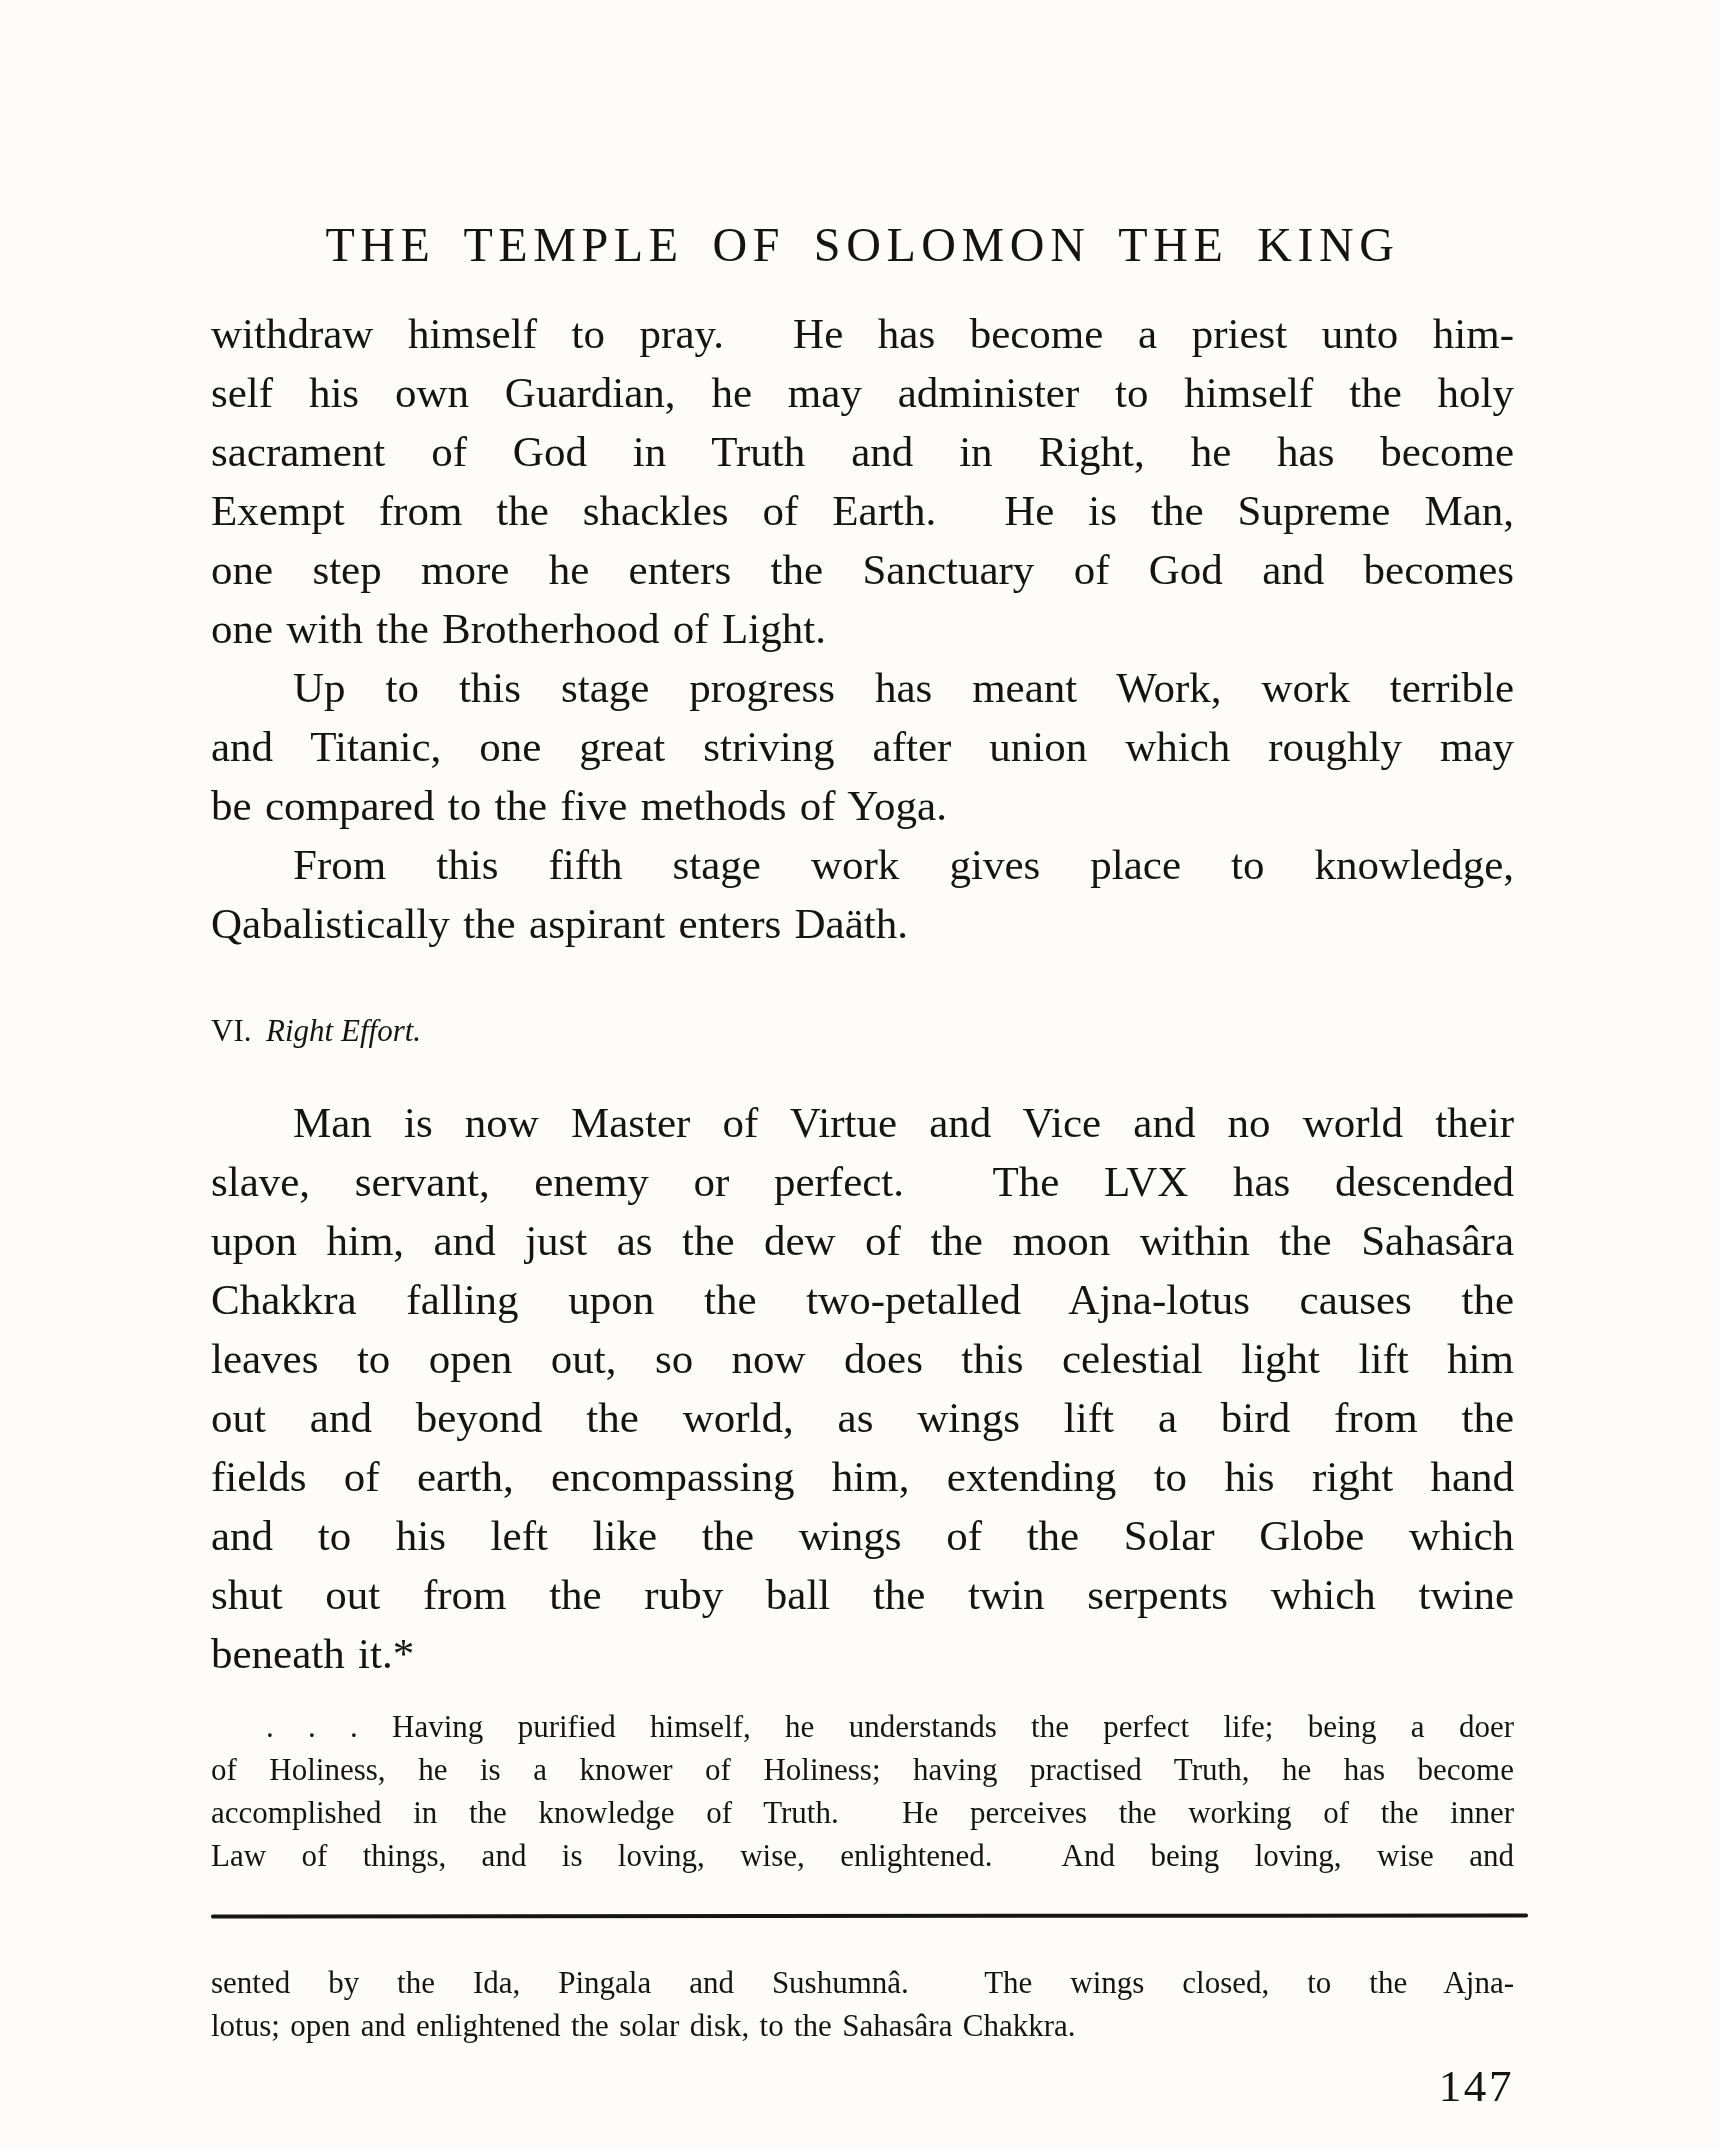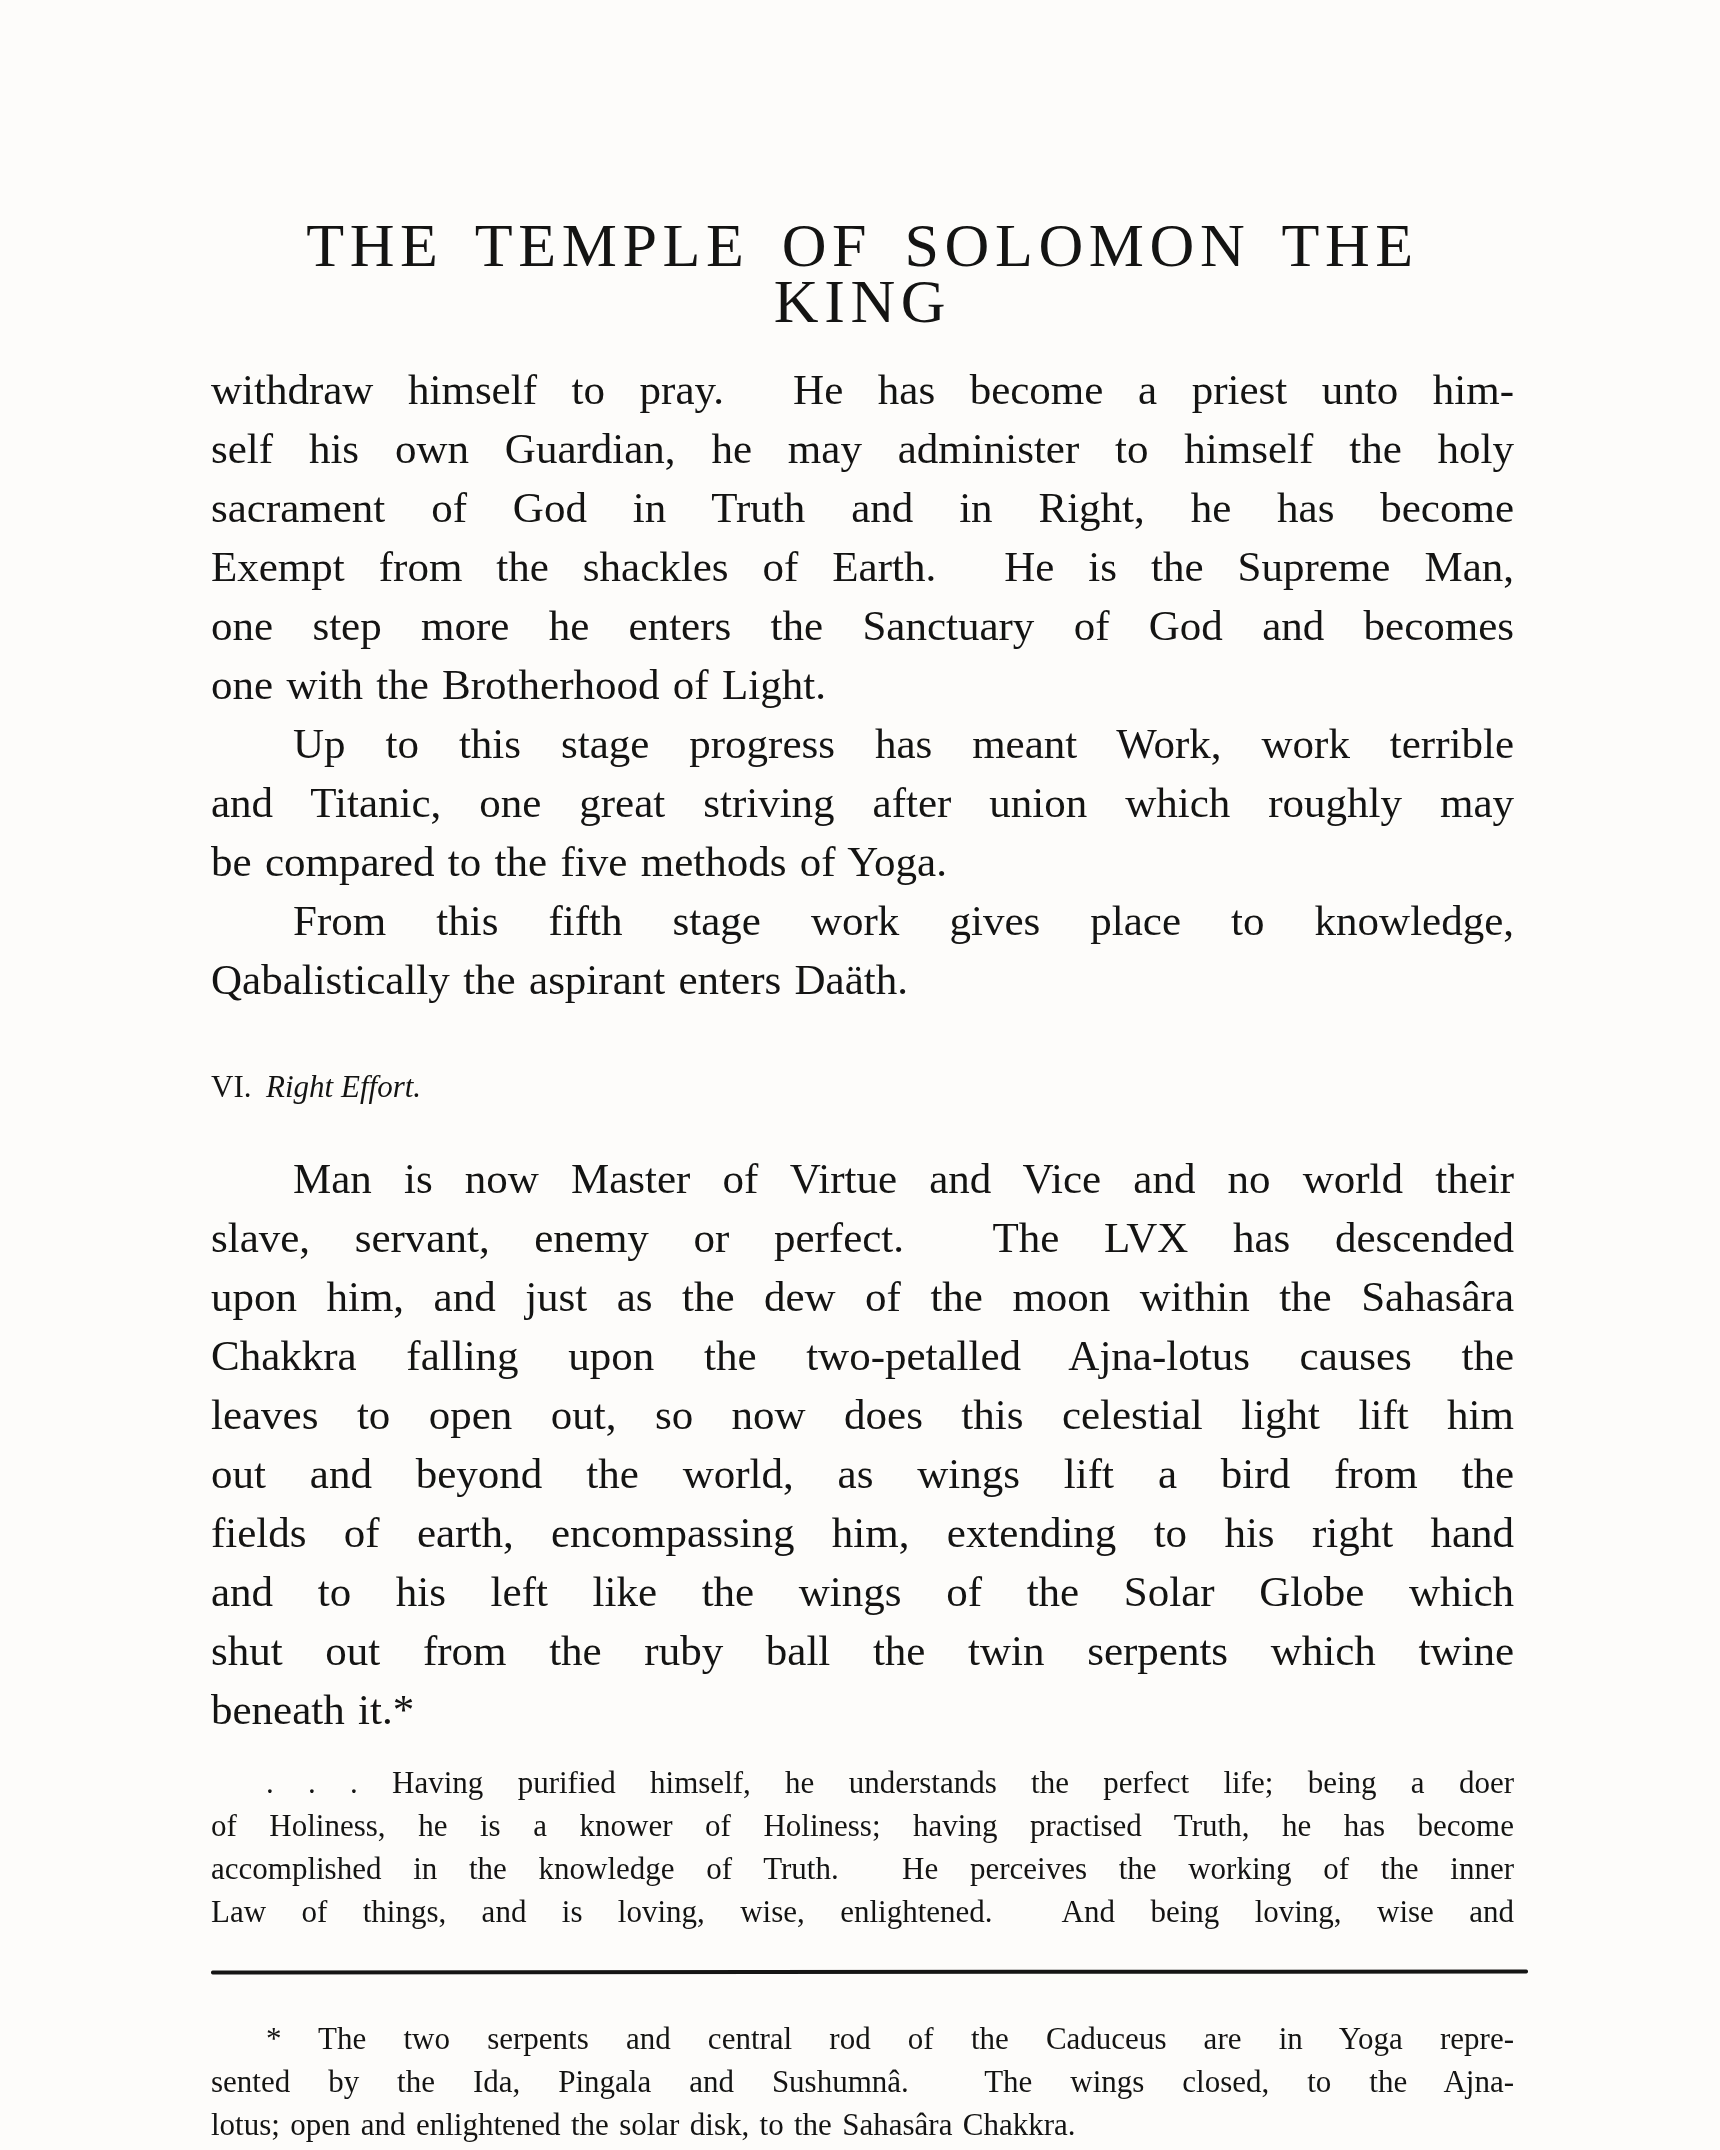--- a/index.html
+++ b/index.html
@@ -20,21 +20,21 @@
     inset: 0;
     background: #fdfcfa;
   }
   .text-block {
     position: absolute;
     left: 211px;
     top: 217px;
     width: 1303px;
   }
   .page-title {
-    font-size: 62px;
+    font-size: 48px;
     line-height: 56px;
     letter-spacing: 5.6px;
     word-spacing: 11.2px;
     text-align: center;
     white-space: pre-wrap;
     margin: 0 0 31px 0;
     font-weight: 400;
   }
   .para {
     margin: 0;
@@ -141,21 +141,20 @@
     <div class="para excerpt">
       <div class="line ind-sm">. . . Having purified himself, he understands the perfect life; being a doer</div>
       <div class="line">of Holiness, he is a knower of Holiness; having practised Truth, he has become</div>
       <div class="line">accomplished in the knowledge of Truth.  He perceives the working of the inner</div>
       <div class="line">Law of things, and is loving, wise, enlightened.  And being loving, wise and</div>
     </div>
 
     <div class="footnote-divider"></div>
 
     <div class="para footnote">
-      <div class="line ind-sm">* The two serpents and central rod of the Caduceus are in Yoga repre-</div>
       <div class="line">sented by the Ida, Pingala and Sushumnâ.  The wings closed, to the Ajna-</div>
       <div class="line last">lotus; open and enlightened the solar disk, to the Sahasâra Chakkra.</div>
     </div>
 
     <div class="page-number">147</div>
 
   </div>
 </div>
 
 

